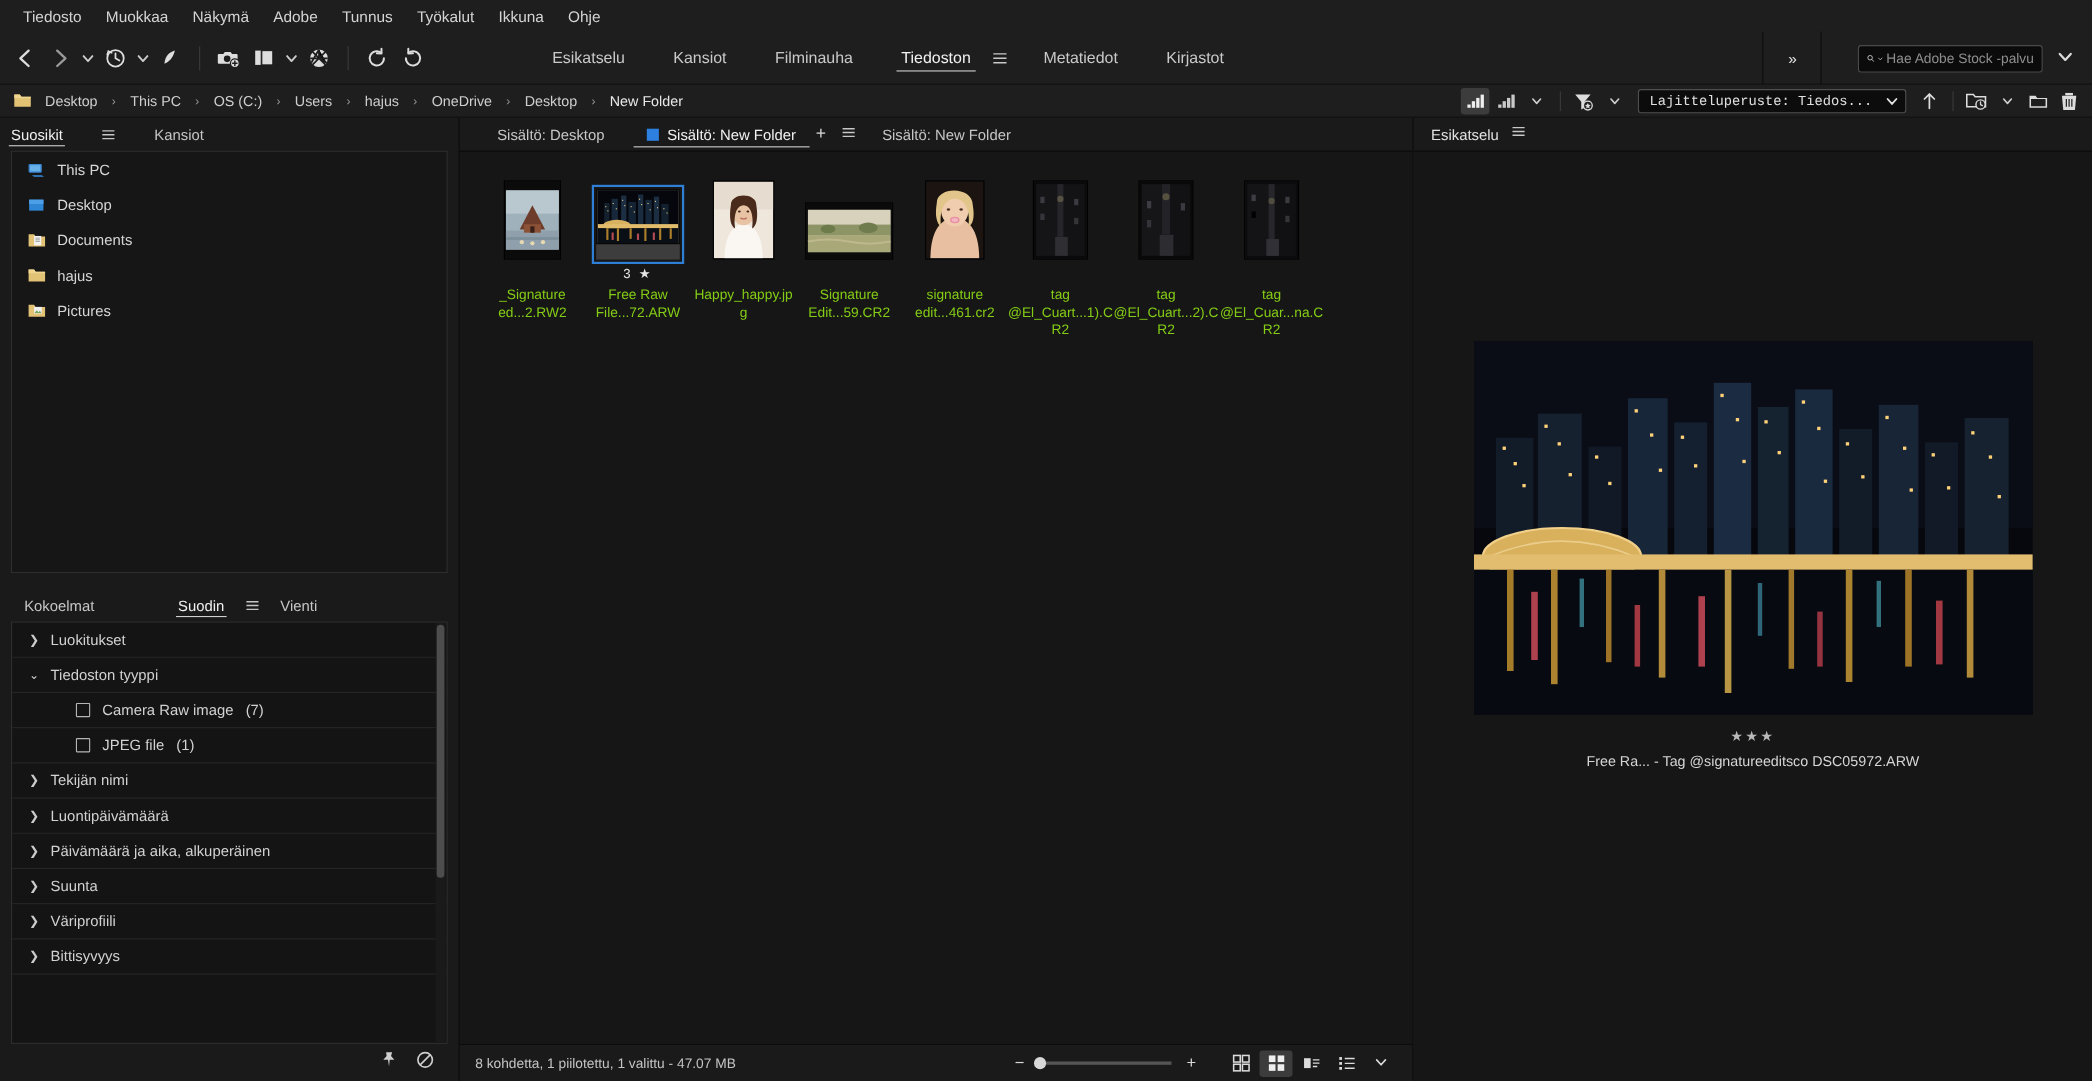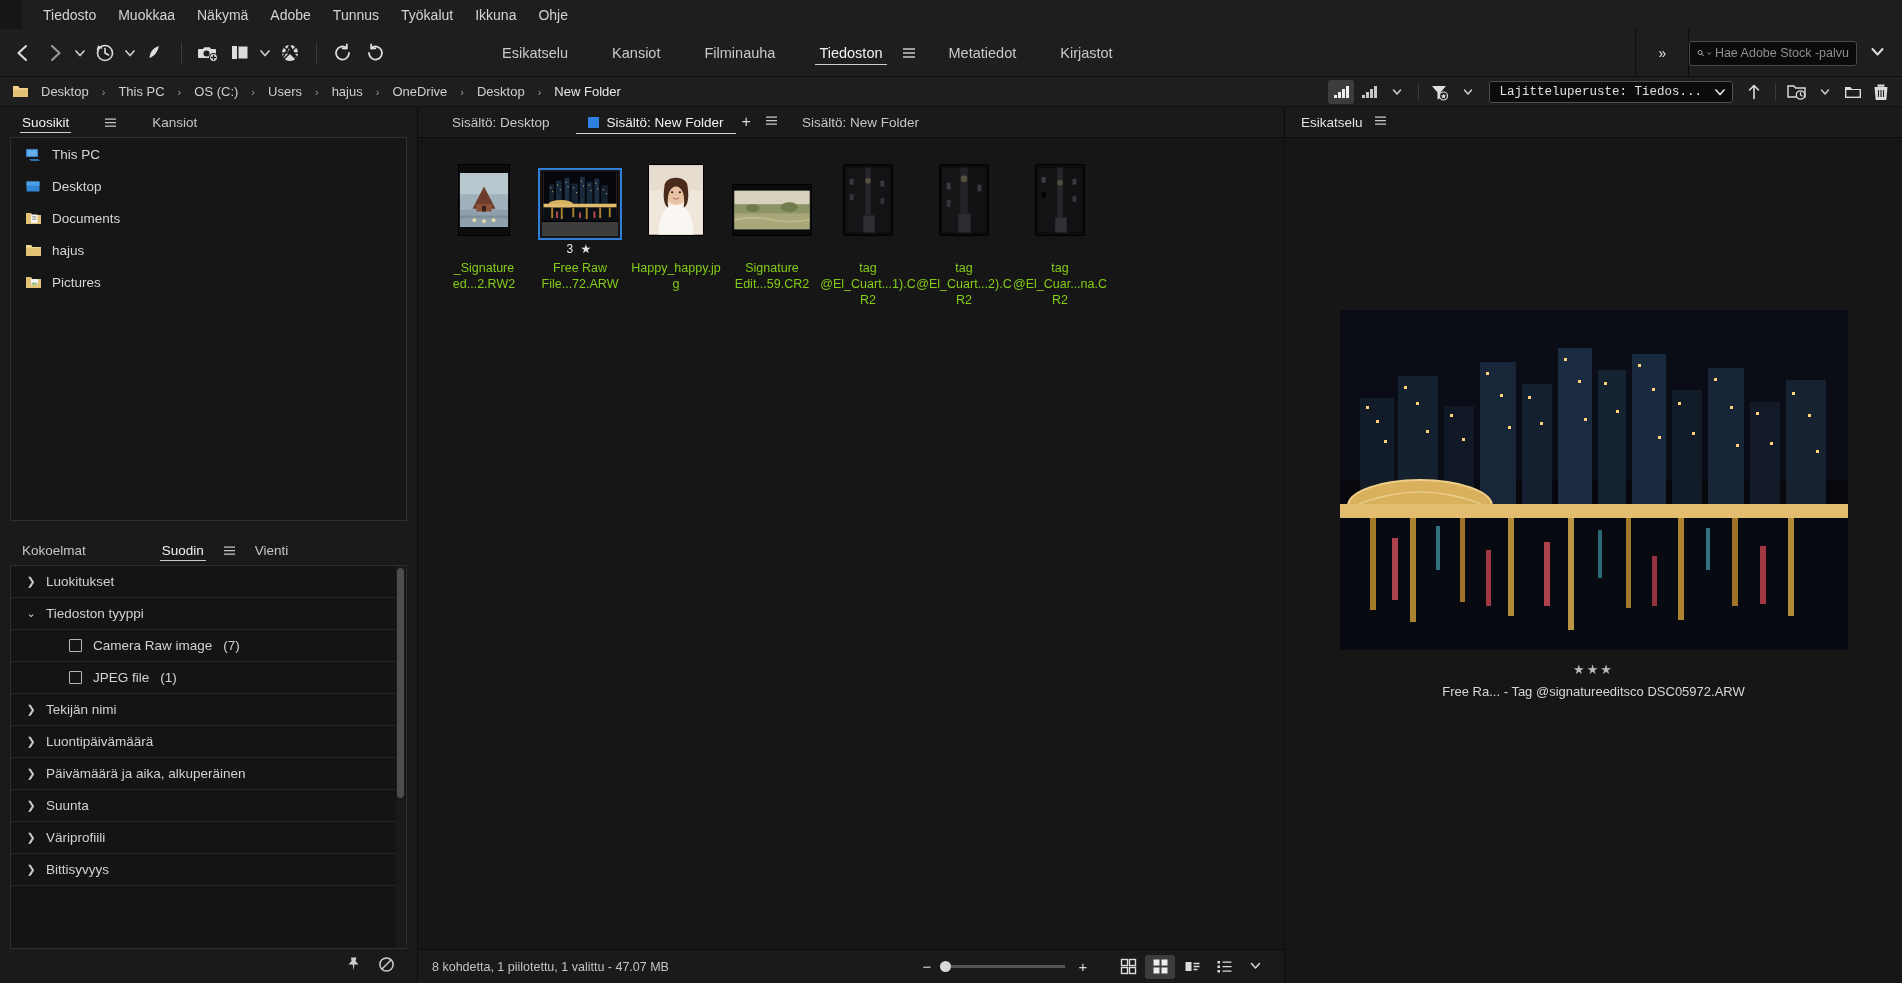--- a/index.html
+++ b/index.html
@@ -6,41 +6,41 @@
   html,body { background:#1a1a1a; }
   body {
     width:1902px; height:983px;
     font-family:"Liberation Sans", sans-serif;
     color:#c8c8c8; overflow:hidden;
     -webkit-font-smoothing:antialiased;
   }
   .app { width:1902px; height:983px; display:flex; flex-direction:column; background:#161616; }
 
   
-  .menubar { height:29px; background:#1e1e1e; display:flex; align-items:center; padding-left:10px; gap:0px; flex:none;margin-left:22px; }
+  .menubar { height:29px; background:#1e1e1e; display:flex; align-items:center; padding-left:10px; gap:0px; flex:none; }
   .menubar .mi { font-size:14px; color:#d4d4d4; padding:3px 11px; cursor:default; white-space:nowrap; }
 
   
   .toolbar { height:48px; background:#1e1e1e; display:flex; align-items:center; position:relative; flex:none; border-bottom:1px solid #0d0d0d; }
   .tb-left { display:flex; align-items:center; padding-left:8px; gap:2px; }
   .ticon { width:30px; height:30px; display:flex; align-items:center; justify-content:center; color:#d8d8d8; cursor:default; }
   .ticon svg { display:block; }
   .tsep { width:1px; height:22px; background:#3a3a3a; margin:0 9px; }
   .chev-sm { width:16px; height:24px; display:flex; align-items:center; justify-content:center; color:#cfcfcf; }
 
   .ws-tabs { position:absolute; left:480px; top:0; height:48px; display:flex; align-items:center; gap:0; }
   .ws-tab { font-size:14.5px; color:#c9c9c9; padding:0 22px; height:48px; display:flex; align-items:center; position:relative; cursor:default; white-space:nowrap; }
   .ws-tab.active { color:#f2f2f2; }
   .ws-tab.active .ul { position:absolute; left:18px; right:18px; bottom:12px; height:1.5px; background:#cfcfcf; }
   .ws-ham { font-size:14px; color:#c9c9c9; margin-left:-14px; padding:0 10px; height:48px; display:flex; align-items:center; }
 
   .tb-right { position:absolute; right:0; top:0; height:48px; display:flex; align-items:center; padding-right:10px; }
   .vsepline { width:1px; height:48px; background:#0d0d0d; margin:0 0px; }
   .dbl-chev { width:52px; height:48px; display:flex; align-items:center; justify-content:center; color:#e2e2e2; font-size:14px; letter-spacing:-1px; }
-  .stock-wrap { display:flex; align-items:center; gap:6px; }
+  .stock-wrap { display:flex; align-items:center; gap:6px;margin-left:33px; }
   .stock-box { width:168px; height:25px; background:#0b0b0b; border:1px solid #4a4a4a; border-radius:3px; display:flex; align-items:center; padding:0 7px; gap:3px; overflow:hidden; }
   .stock-box .ph { font-size:12.5px; color:#8e8e8e; white-space:nowrap; }
   .big-chev { color:#d8d8d8; font-size:13px; padding:0 6px; }
 
   
   .pathbar { height:30px; background:#1e1e1e; display:flex; align-items:center; position:relative; flex:none; border-bottom:1px solid #101010; }
   .pb-left { display:flex; align-items:center; padding-left:12px; gap:0; }
   .crumb { font-size:13px; color:#cfcfcf; padding:0 6px; cursor:default; white-space:nowrap; }
   .crumb.last { color:#e8e8e8; }
   .crumb-sep { color:#9a9a9a; font-size:11px; padding:0 7px; }
@@ -49,21 +49,21 @@
   .pb-icon.on { background:#3c3c3c; border-radius:3px; }
   .pb-sep { width:1px; height:18px; background:#3a3a3a; margin:0 6px; }
   .sortsel { height:22px; background:#0c0c0c; border:1px solid #4f4f4f; border-radius:3px; display:flex; align-items:center; padding:0 6px 0 9px; gap:12px; margin:0 6px;font-family:Liberation Mono, monospace; }
   .sortsel span { font-size:12.5px; color:#e0e0e0; white-space:nowrap; }
 
   
   .main { flex:1; display:flex; min-height:0; background:#161616; }
 
   
   .leftcol { width:417px; display:flex; flex-direction:column; background:#1a1a1a; flex:none; }
-  .panel-tabs { height:30px; display:flex; align-items:center; padding-left:12px; gap:16px; background:#1a1a1a; }
+  .panel-tabs { height:30px; display:flex; align-items:center; gap:16px; background:#1a1a1a; }
   .ptab { font-size:13.5px; color:#c6c6c6; padding:0 10px; height:30px; display:flex; align-items:center; position:relative; cursor:default; }
   .ptab.active { color:#f0f0f0; }
   .ptab.active .ul { position:absolute; left:8px; right:8px; bottom:4px; height:1.5px; background:#cfcfcf; }
   .ptab-ham { font-size:13px; color:#c6c6c6; padding:0 8px; display:flex; align-items:center; height:30px; }
 
   .fav-body { margin:0 10px 0 10px; border:1px solid #2e2e2e; background:#161616; height:384px; overflow:hidden; }
   .fav-item { height:32px; display:flex; align-items:center; padding-left:14px; gap:10px; font-size:13.5px; color:#d6d6d6; cursor:default; }
 
   .leftspacer { height:14px; }
   .filter-head { height:30px; display:flex; align-items:center; padding-left:12px; background:#1a1a1a; }
@@ -633,20 +633,38 @@
                 <ellipse cx="20" cy="24" rx="7" ry="4" fill="#6d7a4a"></ellipse>
                 <ellipse cx="58" cy="23" rx="9" ry="5" fill="#707c4d"></ellipse>
                 <path d="M1 36 q20 -4 38 0 q20 4 40 0" stroke="#bfb88f" stroke-width="2" fill="none"></path>
               </svg>
             </div>
               </div>
             <div class="rating"></div>
             <div class="fname">Signature Edit...59.CR2</div>
           </div>
 
+          <div class="cell">
+            <div class="thumbbox">
+                <div class="thumbframe">
+              <svg class="thumb" width="54" height="72" viewBox="0 0 54 72">
+                <rect width="54" height="72" fill="#1b1410"></rect>
+                <path d="M4 72 C4 46 14 34 27 34 C40 34 50 46 50 72 Z" fill="#e8bfa0"></path>
+                <ellipse cx="27" cy="26" rx="13" ry="16" fill="#f0cdae"></ellipse>
+                <path d="M10 20 C10 4 44 4 44 22 C46 34 44 40 40 42 C42 26 36 16 27 16 C18 16 12 26 14 42 C10 40 8 32 10 20Z" fill="#e2c58a"></path>
+                <ellipse cx="21" cy="26" rx="1.6" ry="1.2" fill="#4a3224"></ellipse>
+                    <ellipse cx="33" cy="26" rx="1.6" ry="1.2" fill="#4a3224"></ellipse>
+                <ellipse cx="27" cy="36" rx="4.5" ry="3" fill="#e88fa0"></ellipse>
+                <ellipse cx="27" cy="36" rx="3" ry="1.8" fill="#f3b7c4"></ellipse>
+              </svg>
+            </div>
+              </div>
+            <div class="rating"></div>
+            <div class="fname">signature edit...461.cr2</div>
+          </div>
 
           <div class="cell">
             <div class="thumbbox">
                 <div class="thumbframe">
               <svg class="thumb" width="50" height="72" viewBox="0 0 50 72">
                 <rect width="50" height="72" fill="#0a0a0c"></rect>
                 <rect x="2" y="2" width="20" height="68" fill="#151518"></rect>
                 <rect x="28" y="2" width="20" height="68" fill="#131316"></rect>
                 <rect x="22" y="2" width="6" height="50" fill="#25252a"></rect>
                 <rect x="20" y="52" width="12" height="18" fill="#2e2e33"></rect>

